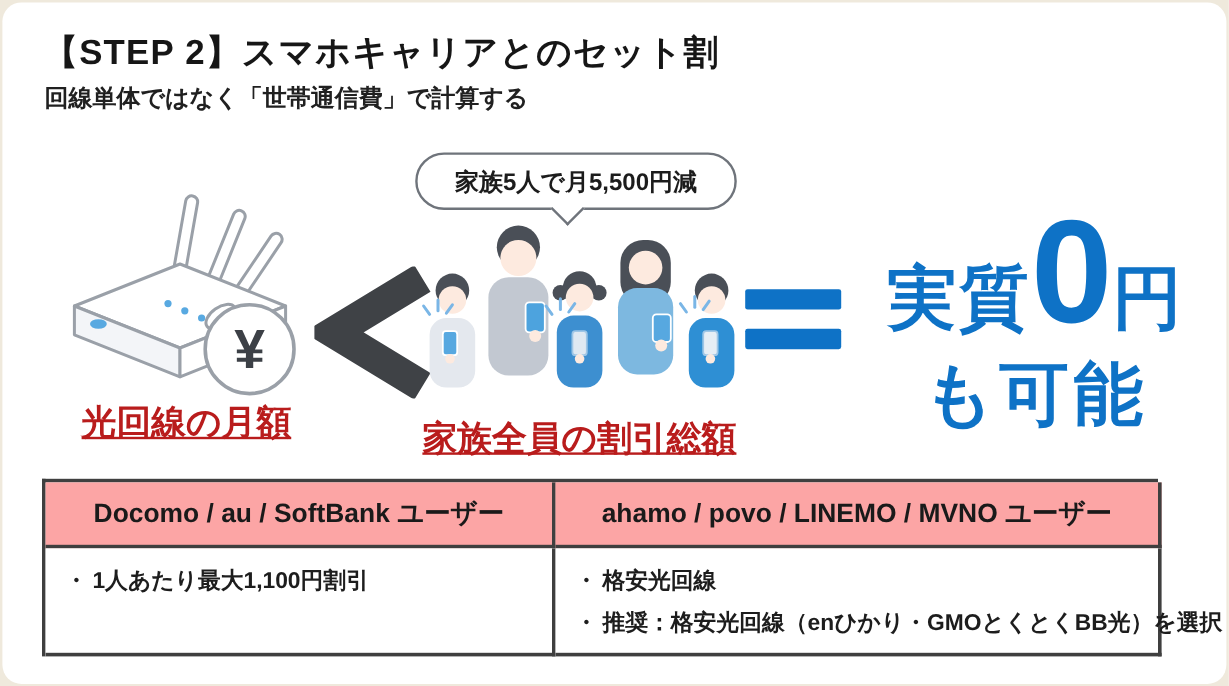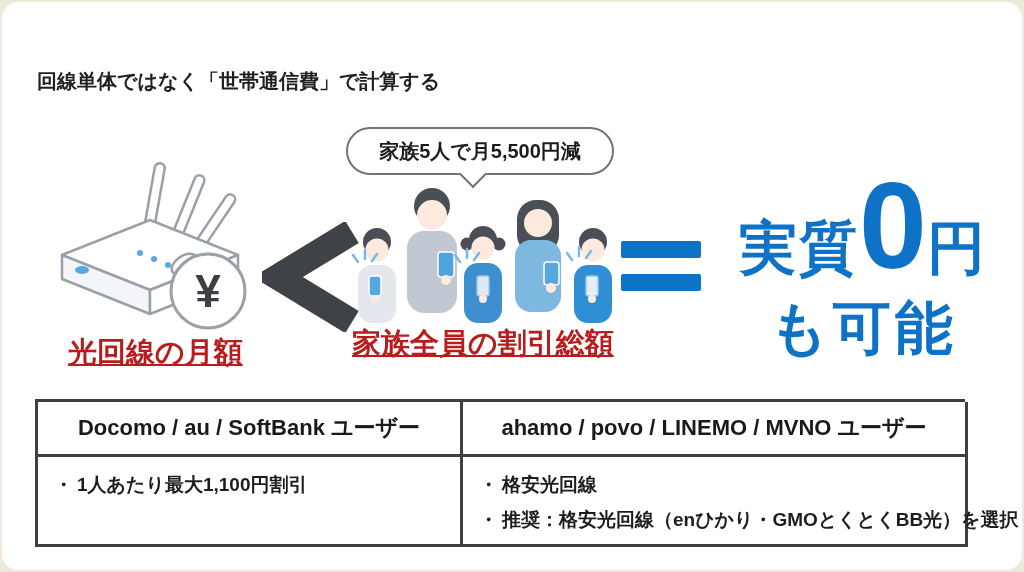--- a/index.html
+++ b/index.html
@@ -35,21 +35,21 @@
   .bubble-tail {
     left:463px; top:164px; width:20px; height:20px; background:#fff;
     border-right:2.5px solid #6f747b; border-bottom:2.5px solid #6f747b;
     transform:rotate(45deg); z-index:3;
   }
 
   .illus-label {
     font-size:29px; font-weight:800; color:#b91c1c; white-space:nowrap;text-decoration:underline;
   }
   .label-router { left:68px;  top:333px; }
-  .label-family { left:352px; top:324px; }
+  .label-family { left:352px; top:346px; }
 
   .router-svg { left:48px;  top:158px; width:212px; height:172px; }
   .family-svg { left:350px; top:180px; width:268px; height:152px; }
   .lt-svg     { left:262px; top:222px; width:100px; height:110px; }
 
   
   .equals { left:621px; top:241px; display:flex; flex-direction:column; gap:16px; }
   .equals .bar { width:80px; height:17px; background:#0e72c6; border-radius:2px; }
 
   
@@ -62,33 +62,34 @@
   .result-line2 { font-size:58px; font-weight:900; letter-spacing:4px; margin-top:2px; }
 
   
   .table {
     left:35px; top:399px; width:930px;
     display:grid; grid-template-columns:425px 505px; grid-template-rows:55px 90px;
     border-top:3px solid #3f3f3f; border-left:3px solid #3f3f3f;
   }
   .cell { border-right:3px solid #3f3f3f; border-bottom:3px solid #3f3f3f; background:#fff; }
   .th {
-    background:#ffffff; display:flex; align-items:center; justify-content:center;
+    background:#fca5a5; display:flex; align-items:center; justify-content:center;
     font-size:22px; font-weight:800; color:#1a1a1a; white-space:nowrap;
   }
   .td { padding:10px 0 0 16px; }
   .li { font-size:19px; font-weight:700; color:#1d1d1d; line-height:1.85; white-space:nowrap; }
   .li .blt { margin-right:4px; }
 </style>
 </head>
 <body>
 
 <div class="stage">
   <div class="card"></div>
 
+  <div class="abs title">【STEP 2】スマホキャリアとのセット割</div>
   <div class="abs subtitle">回線単体ではなく「世帯通信費」で計算する</div>
 
   <div class="abs bubble">
     <span>家族5人で月5,500円減</span>
   </div>
   <div class="abs bubble-tail"></div>
 
   <svg class="abs router-svg" viewBox="0 0 212 172" aria-hidden="true">
     <g>
       <rect x="93" y="4" width="10" height="84" rx="5" fill="#fff" stroke="#9aa0a8" stroke-width="2.5" transform="rotate(10 98 88)"></rect>

